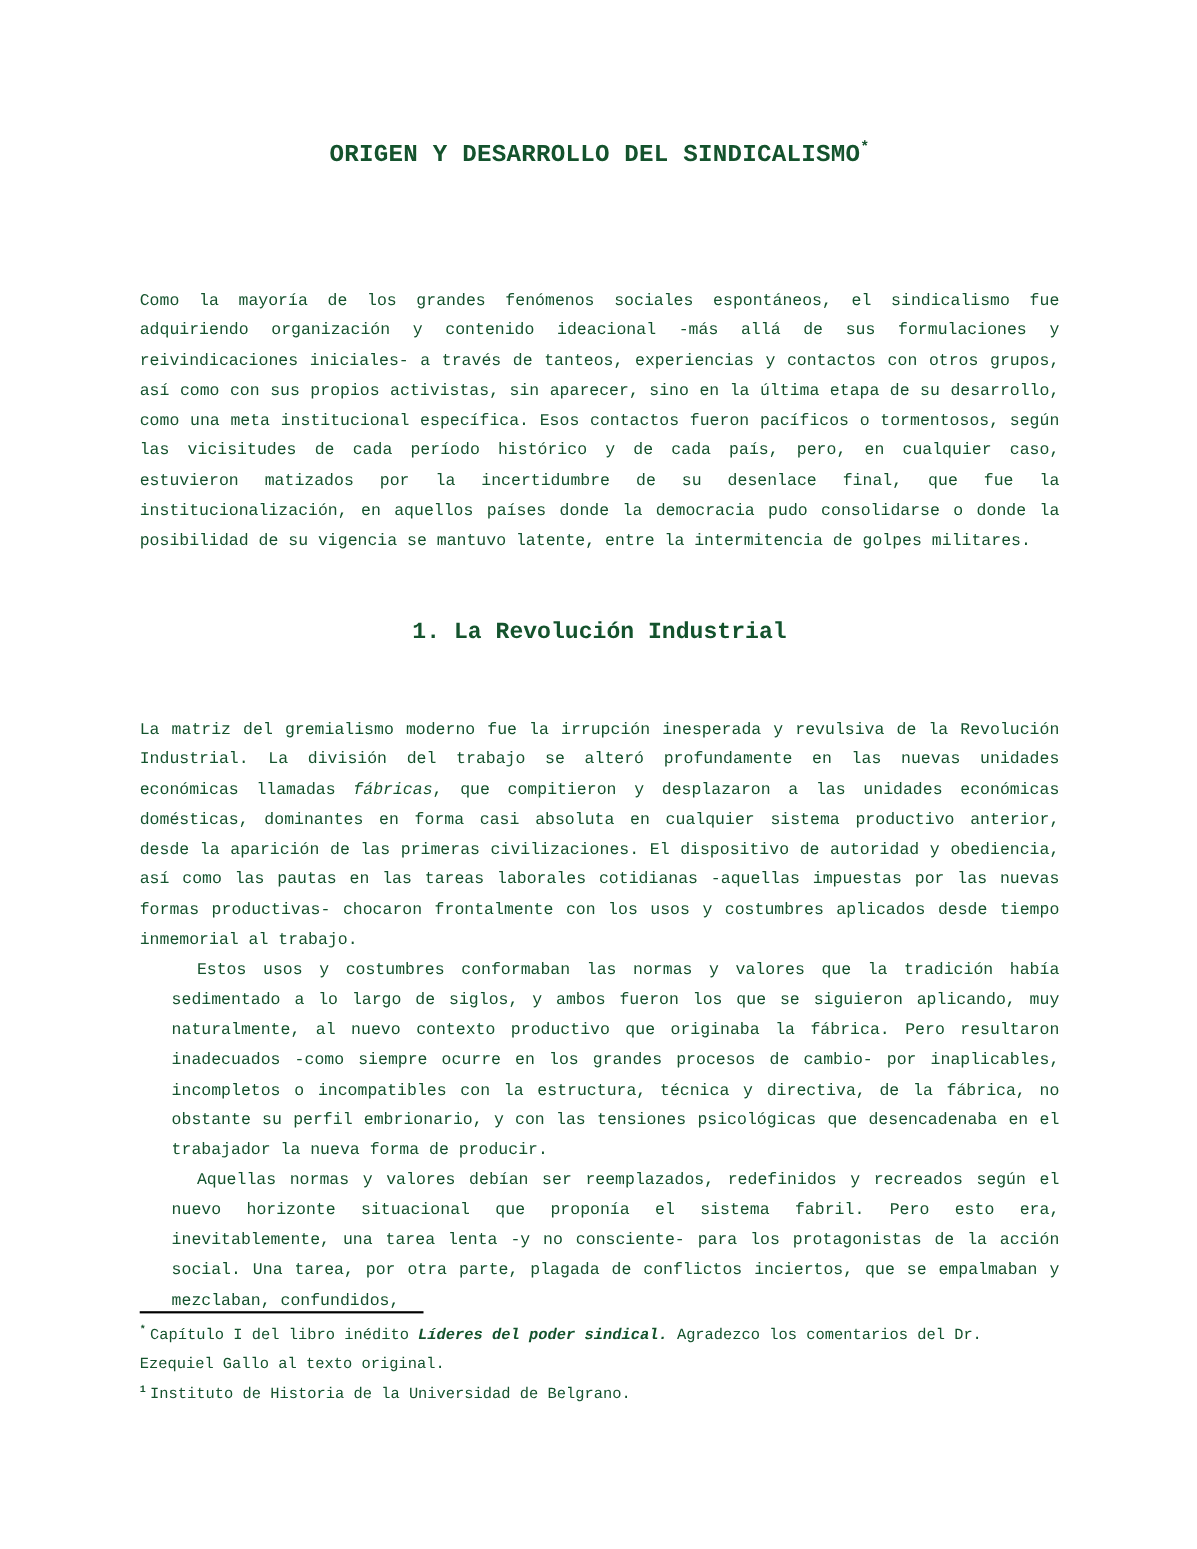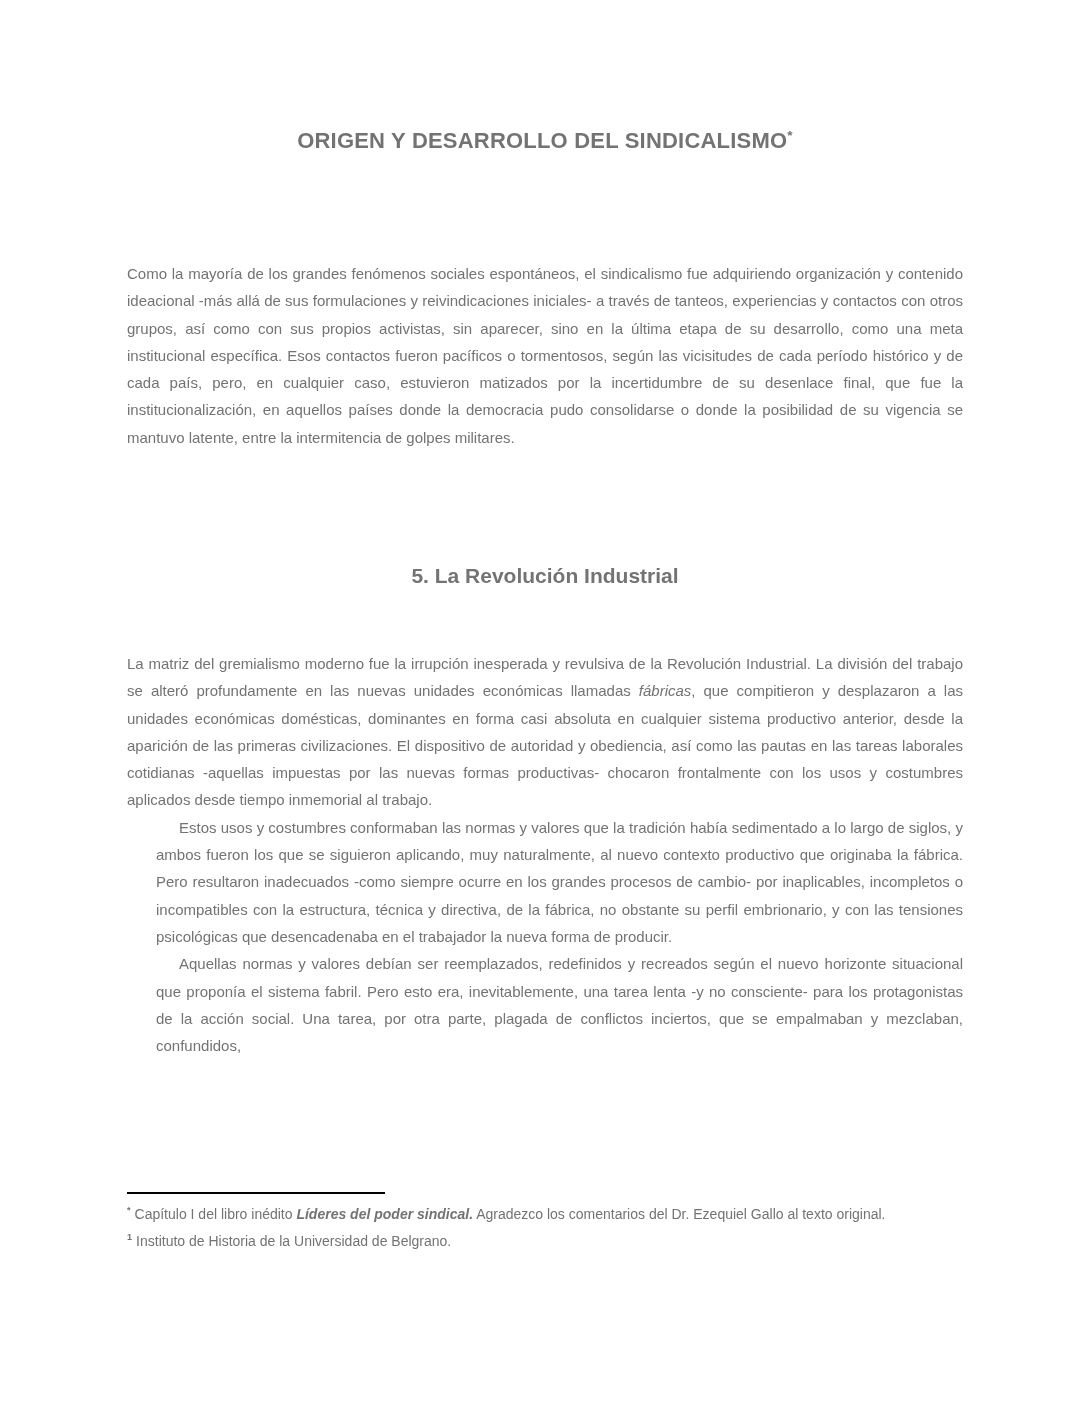--- a/index.html
+++ b/index.html
@@ -5,22 +5,22 @@
   html, body {
     margin: 0;
     padding: 0;
     background: #ffffff;
   }
   .page {
     position: relative;
     width: 1088px;
     height: 1408px;
     background: #ffffff;
-    color: #737373;
-    font-family: Liberation Sans, sans-serif;
+    color: #14532d;
+    font-family: Liberation Mono, monospace;
     overflow: hidden;
   }
   .abs {
     position: absolute;
     left: 127px;
     width: 836px;
   }
   .title {
     top: 128px;
     margin: 0;
@@ -90,21 +90,21 @@
 </head>
 <body>
 
 <div class="page">
 
   <h1 class="abs title"><span>ORIGEN Y DESARROLLO DEL SINDICALISMO</span><sup>*</sup></h1>
 
 
   <p class="abs para intro"><span>Como la mayoría de los grandes fenómenos sociales espontáneos, el sindicalismo fue adquiriendo organización y contenido ideacional -más allá de sus formulaciones y reivindicaciones iniciales- a través de tanteos, experiencias y contactos con otros grupos, así como con sus propios activistas, sin aparecer, sino en la última etapa de su desarrollo, como una meta institucional específica. Esos contactos fueron pacíficos o tormentosos, según las vicisitudes de cada período histórico y de cada país, pero, en cualquier caso, estuvieron matizados por la incertidumbre de su desenlace final, que fue la institucionalización, en aquellos países donde la democracia pudo consolidarse o donde la posibilidad de su vigencia se mantuvo latente, entre la intermitencia de golpes militares.</span></p>
 
-  <h2 class="abs heading">5. La Revolución Industrial</h2>
+  <h2 class="abs heading">1. La Revolución Industrial</h2>
 
   <div class="abs bodyflow">
     <p class="para"><span>La matriz del gremialismo moderno fue la irrupción inesperada y revulsiva de la Revolución Industrial. La división del trabajo se alteró profundamente en las nuevas unidades económicas llamadas </span><span class="seg-i">fábricas</span><span>, que compitieron y desplazaron a las unidades económicas domésticas, dominantes en forma casi absoluta en cualquier sistema productivo anterior, desde la aparición de las primeras civilizaciones. El dispositivo de autoridad y obediencia, así como las pautas en las tareas laborales cotidianas -aquellas impuestas por las nuevas formas productivas- chocaron frontalmente con los usos y costumbres aplicados desde tiempo inmemorial al trabajo.</span></p>
     <p class="para indent"><span>Estos usos y costumbres conformaban las normas y valores que la tradición había sedimentado a lo largo de siglos, y ambos fueron los que se siguieron aplicando, muy naturalmente, al nuevo contexto productivo que originaba la fábrica. Pero resultaron inadecuados -como siempre ocurre en los grandes procesos de cambio- por inaplicables, incompletos o incompatibles con la estructura, técnica y directiva, de la fábrica, no obstante su perfil embrionario, y con las tensiones psicológicas que desencadenaba en el trabajador la nueva forma de producir.</span></p>
     <p class="para indent"><span>Aquellas normas y valores debían ser reemplazados, redefinidos y recreados según el nuevo horizonte situacional que proponía el sistema fabril. Pero esto era, inevitablemente, una tarea lenta -y no consciente- para los protagonistas de la acción social. Una tarea, por otra parte, plagada de conflictos inciertos, que se empalmaban y mezclaban, confundidos,</span></p>
   </div>
 
   <div class="abs footnotes">
     <div class="fnrule"></div>
     <p class="fn"><sup>*</sup><span><span>Capítulo I del libro inédito </span><span class="seg-i seg-b">Líderes del poder sindical.</span><span> Agradezco los comentarios del Dr. Ezequiel Gallo al texto original.</span></span></p>

